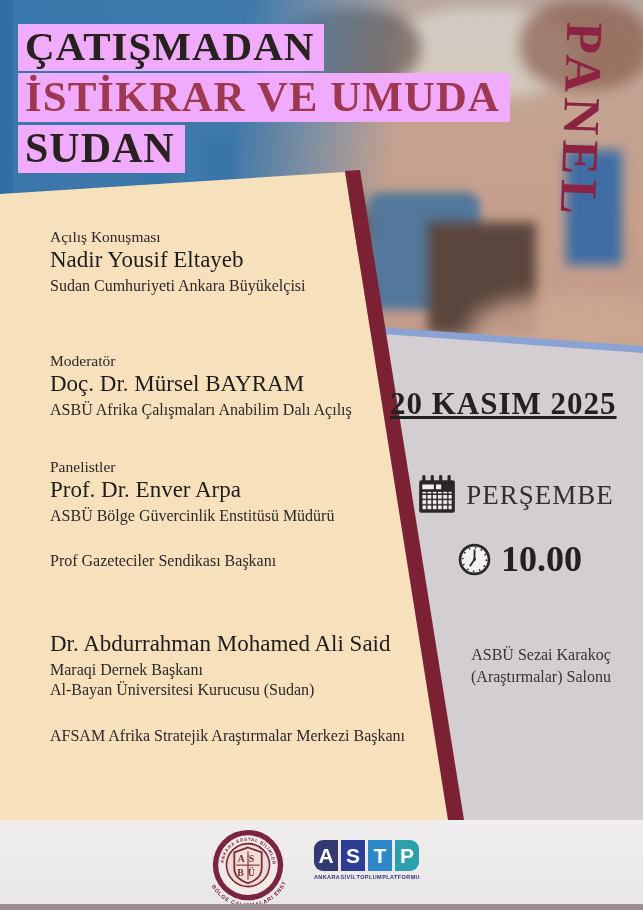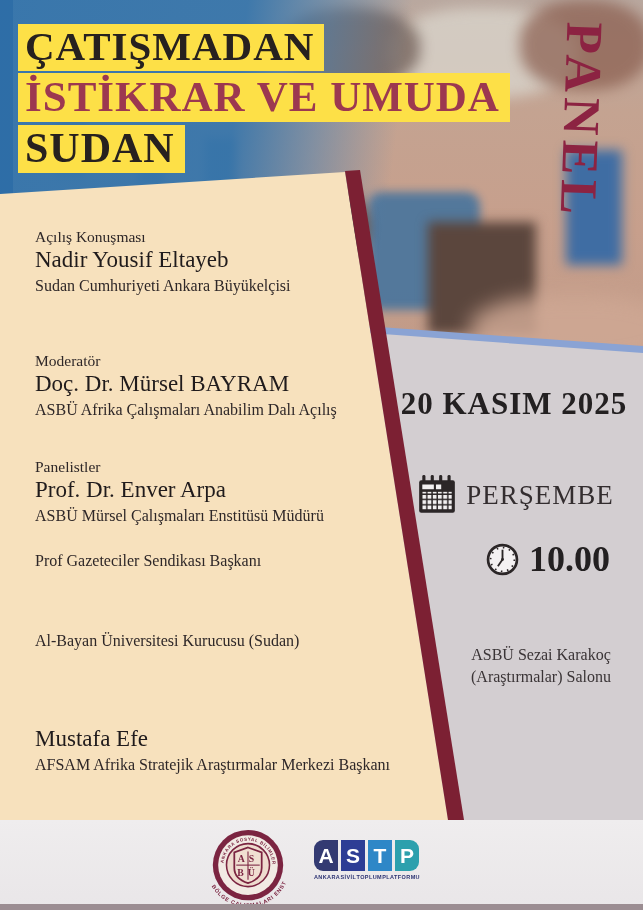--- a/index.html
+++ b/index.html
@@ -20,48 +20,48 @@
   .b-wheel{left:296px;top:186px;width:72px;height:84px;background:#3e3633;border-radius:50%;filter:blur(6px);}
   .b-person{left:566px;top:150px;width:56px;height:115px;background:#3f6da3;filter:blur(6px);}
   .b-sand{left:470px;top:295px;width:210px;height:70px;background:#cfa894;filter:blur(10px);}
   .b-fig1{left:55px;top:115px;width:30px;height:62px;background:#2f5878;filter:blur(4px);opacity:.7;}
   .b-fig2{left:138px;top:128px;width:26px;height:58px;background:#2f5878;filter:blur(4px);opacity:.7;}
   .b-fig3{left:205px;top:138px;width:30px;height:60px;background:#2f5878;filter:blur(4px);opacity:.65;}
   .blue-overlay{left:0;top:0;width:643px;height:372px;
     background:linear-gradient(97deg,rgba(53,117,172,.97) 0%,rgba(53,117,172,.93) 36%,rgba(74,128,176,.55) 48%,rgba(120,150,180,0) 60%);}
   .left-bar{position:absolute;left:0;top:0;width:13px;height:200px;background:#2b6ba5;opacity:.75;}
   
-  .strip{position:absolute;display:inline-block;white-space:nowrap;background:#fde047;
+  .strip{position:absolute;display:inline-block;white-space:nowrap;background:#f0abfc;
     color:#27211f;font-weight:bold;line-height:1;padding:2px 10px 4px 7px;letter-spacing:1px;}
   .strip1{left:18px;top:24px;font-size:41px;}
   .strip2{left:18px;top:73px;font-size:43px;color:#9c3850;}
   .strip3{left:18px;top:125px;font-size:42px;}
   
   .panel-vert{position:absolute;left:551px;top:22px;height:260px;writing-mode:vertical-rl;
     text-orientation:mixed;font-weight:bold;font-size:52px;letter-spacing:5px;color:#8c2342;
     transform:rotate(2deg);}
   
   .shape{position:absolute;left:0;top:0;width:643px;height:910px;}
   .grey-border{background:#8aa3d4;clip-path:polygon(366px 326px,643px 346px,643px 358px,368px 338px);}
   .grey-panel{background:#d3ced1;clip-path:polygon(369px 333px,643px 353px,643px 820px,446px 820px);}
   .cream-panel{background:#f7e1bd;clip-path:polygon(0 194px,345px 172px,448px 820px,0 820px);}
   .maroon-stripe{background:#7c2033;clip-path:polygon(345px 171px,360px 170px,464px 820px,448px 820px);}
   
   .speakers{position:absolute;left:35px;top:0;width:400px;color:#2e2728;}
-  .block{position:absolute;left:0;white-space:nowrap;}
+  .block{position:absolute;left:15px;white-space:nowrap;}
   .s-label{font-size:15.5px;margin-bottom:1px;}
   .s-name{font-size:23px;font-weight:normal;color:#201b1c;margin-bottom:3px;}
   .s-role{font-size:16px;line-height:1.28;}
   
-  .ev-date{position:absolute;left:390px;top:386px;width:248px;text-align:center;
-    font-size:31px;font-weight:bold;letter-spacing:1px;color:#232021;}
+  .ev-date{position:absolute;left:390px;top:386px;width:248px;
+    font-size:31px;font-weight:bold;letter-spacing:1px;color:#232021;text-decoration:underline;}
   .ev-row{position:absolute;display:flex;align-items:center;justify-content:center;}
   .ev-day{left:408px;top:434px;width:215px;gap:9px;margin-top:40px;}
   .ev-day span{font-size:27px;color:#332d2f;letter-spacing:1px;}
-  .ev-time{left:430px;top:538px;width:180px;gap:10px;justify-content:flex-end;}
+  .ev-time{left:430px;top:538px;width:180px;gap:10px;}
   .ev-time span{font-size:36px;font-weight:bold;color:#232021;}
   .ev-venue{position:absolute;left:428px;top:644px;width:214px;text-align:center;
     font-size:16px;line-height:1.4;color:#3a3436;margin-left:6px;}
   
   .footer{position:absolute;left:0;top:820px;width:643px;height:90px;
     background:linear-gradient(180deg,#efedee 0%,#e9e6e8 100%);}
   .bottom-line{position:absolute;left:0;top:904px;width:643px;height:6px;background:#9b8d92;}
   .seal{position:absolute;left:204px;top:6px;}
   .astp{position:absolute;left:314px;top:20px;width:106px;}
   .tiles{display:flex;gap:3px;}
@@ -116,33 +116,34 @@
 
     <div class="block" style="top:352px">
       <div class="s-label">Moderatör</div>
       <div class="s-name">Doç. Dr. Mürsel BAYRAM</div>
       <div class="s-role">ASBÜ Afrika Çalışmaları Anabilim Dalı Açılış</div>
     </div>
 
     <div class="block" style="top:458px">
       <div class="s-label">Panelistler</div>
       <div class="s-name">Prof. Dr. Enver Arpa</div>
-      <div class="s-role">ASBÜ Mürsel Çalışmaları Enstitüsü Müdürü</div>
+      <div class="s-role">ASBÜ Bölge Güvercinlik Enstitüsü Müdürü</div>
     </div>
 
     <div class="block" style="top:551px">
       <div class="s-role">Prof Gazeteciler Sendikası Başkanı</div>
     </div>
 
     <div class="block" style="top:631px">
+      <div class="s-name">Dr. Abdurrahman Mohamed Ali Said</div>
+      <div class="s-role">Maraqi Dernek Başkanı</div>
       <div class="s-role">Al-Bayan Üniversitesi Kurucusu (Sudan)</div>
     </div>
 
     <div class="block" style="top:726px">
-      <div class="s-name">Mustafa Efe</div>
       <div class="s-role">AFSAM Afrika Stratejik Araştırmalar Merkezi Başkanı</div>
     </div>
   </div>
 
   <div class="ev-date">20 KASIM 2025</div>
 
   <div class="ev-row ev-day">
     <svg width="40" height="42" viewBox="0 0 38 40">
       <defs>
         <pattern id="cal" width="5" height="5" patternUnits="userSpaceOnUse">

